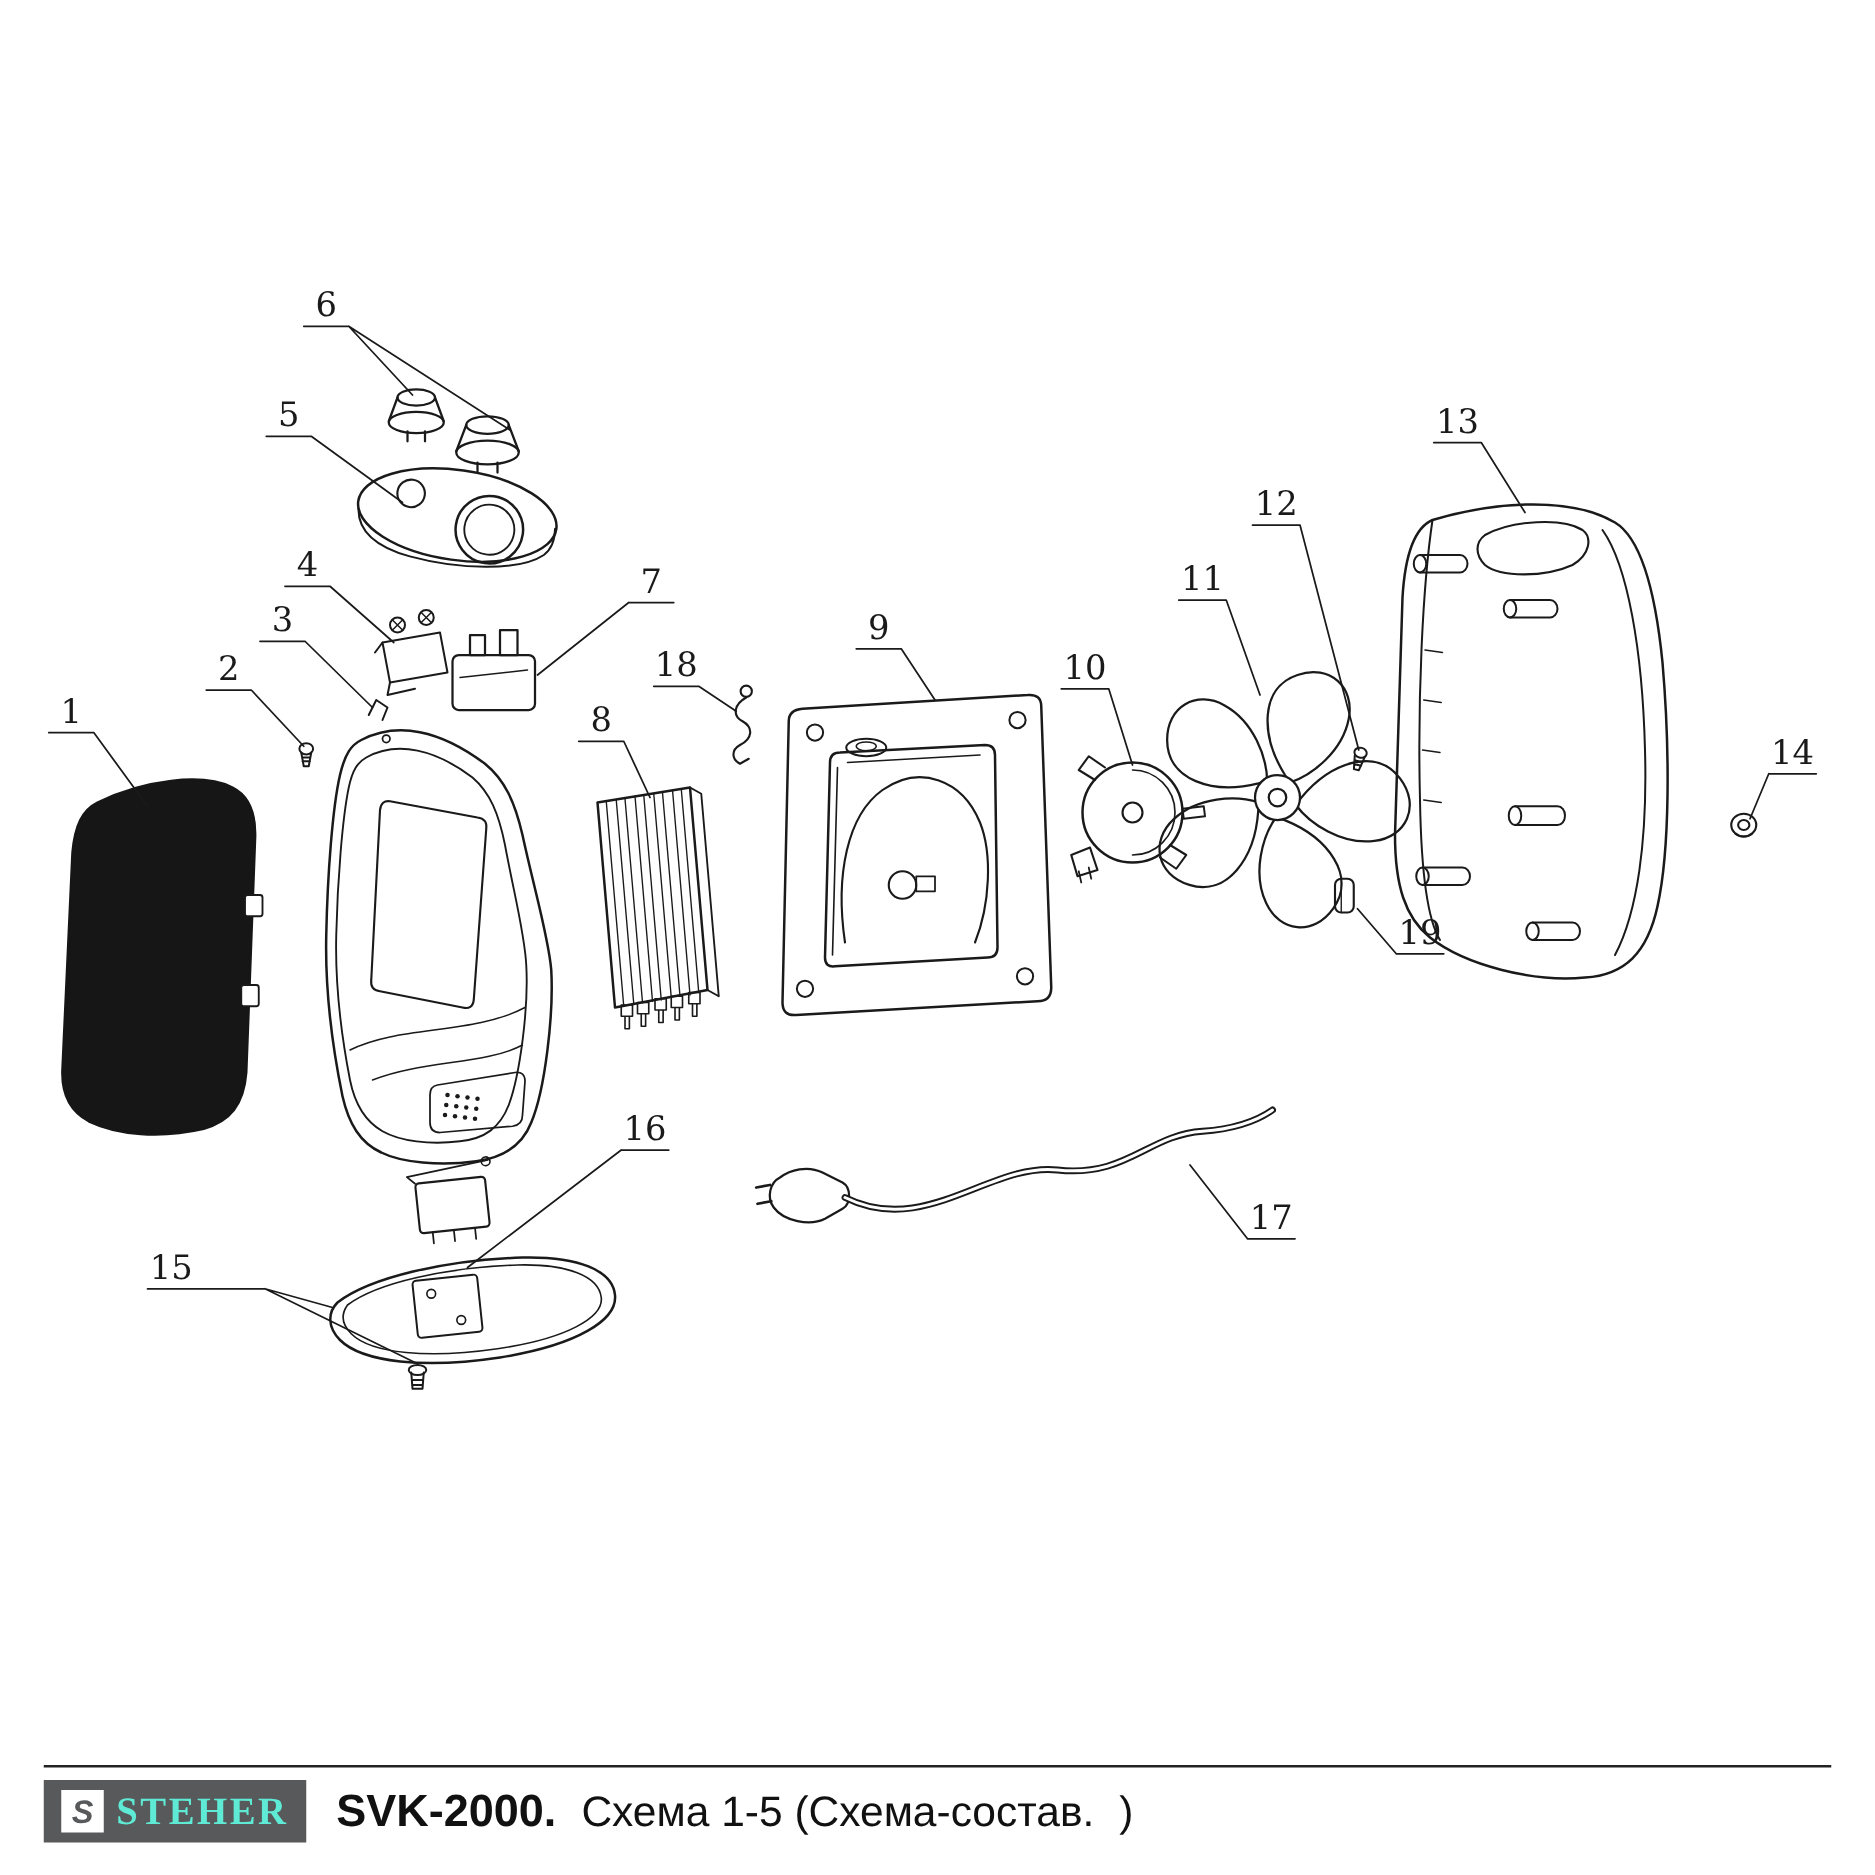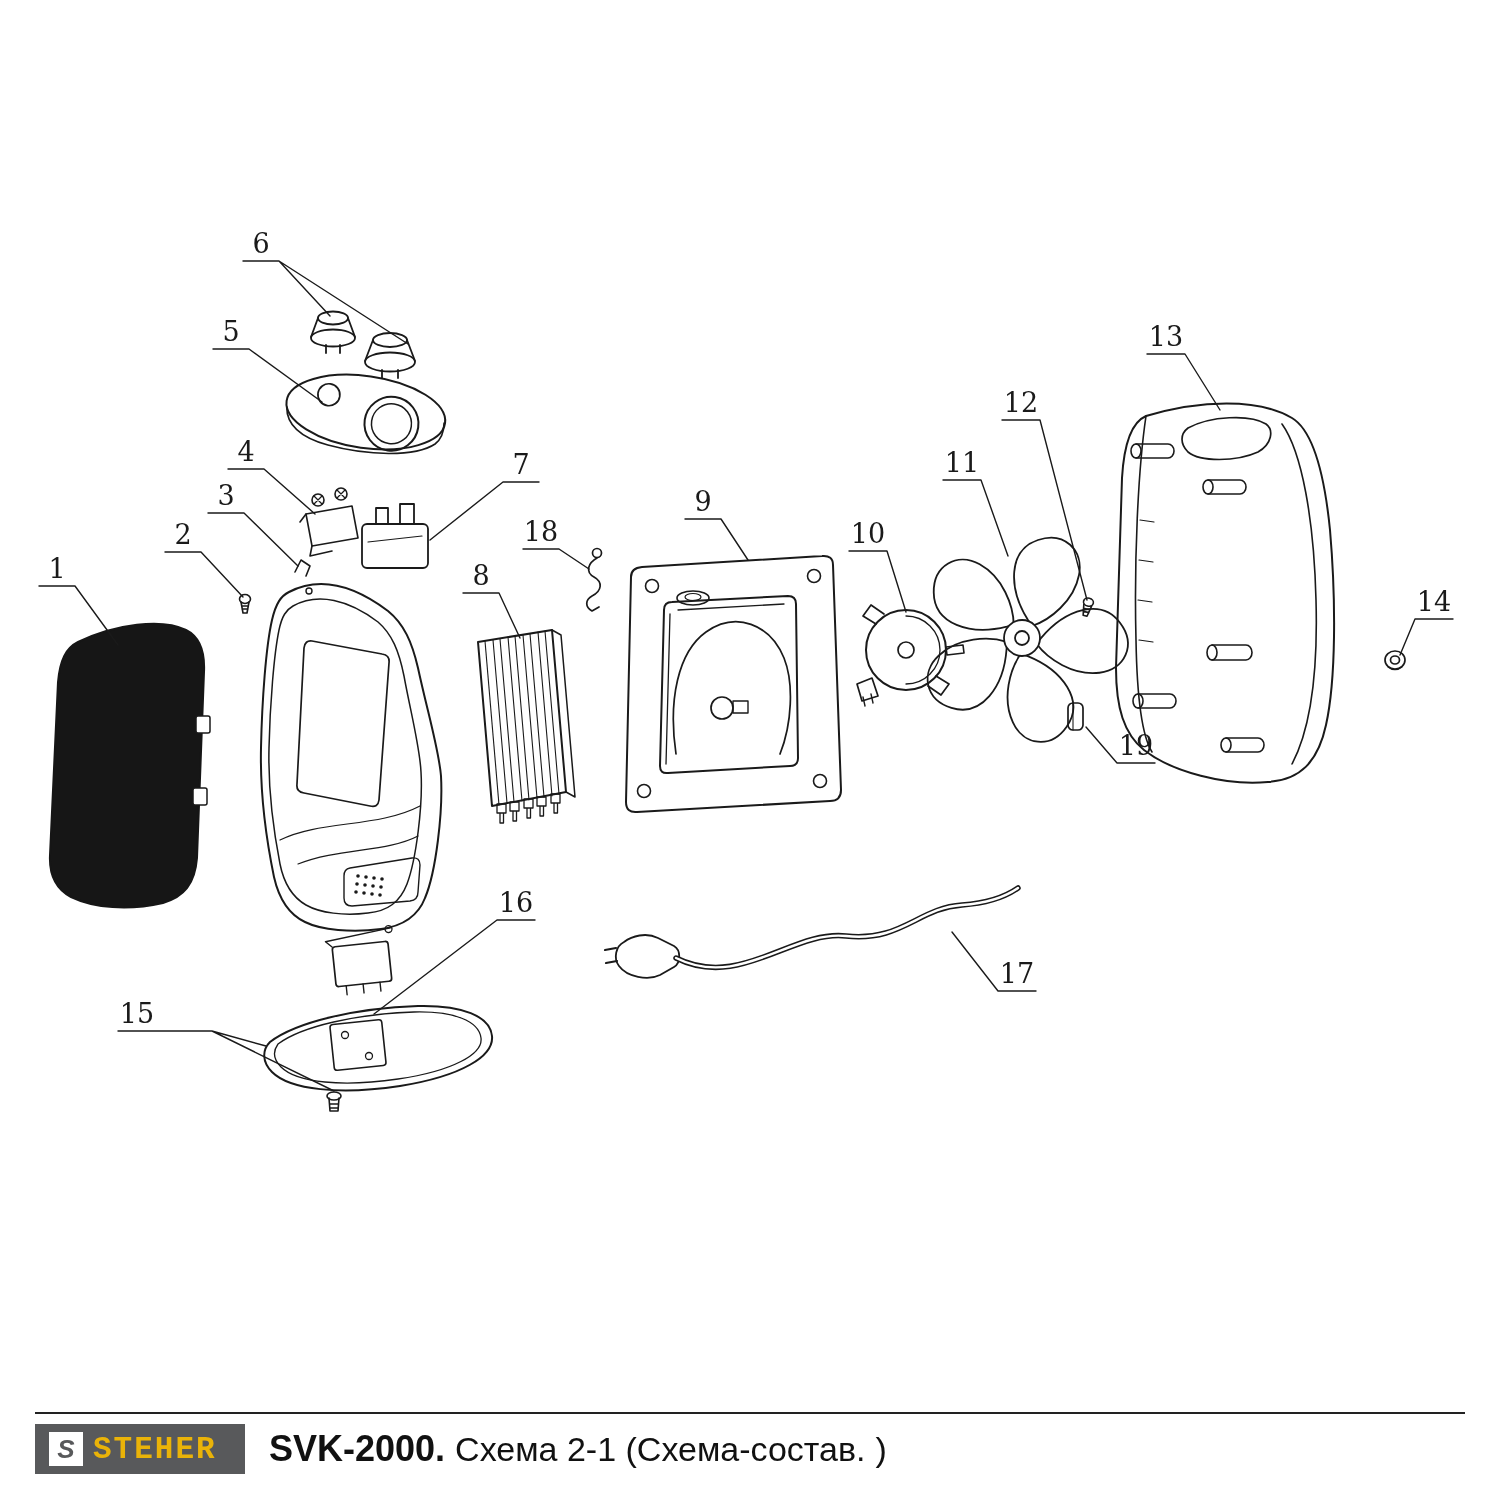--- a/index.html
+++ b/index.html
@@ -8,23 +8,23 @@
   svg{position:absolute;left:0;top:0;}
   .plbl{font-family:"DejaVu Serif",serif;font-size:27px;fill:#1a1a1a;}
   .footer{position:absolute;left:0;top:1412px;width:1500px;}
   .footer-rule{margin:0 35px;border-top:2px solid #222;height:0;}
   .footer-row{display:flex;align-items:center;margin:10px 35px 0 35px;gap:24px;}
   .logo{display:flex;align-items:center;gap:10px;background:#58595b;height:50px;
         padding:0 14px;min-width:182px;}
   .logo-icon{display:flex;align-items:center;justify-content:center;width:34px;height:34px;
         background:#fff;color:#58595b;font-weight:900;font-size:26px;
         font-family:"Liberation Sans",sans-serif;font-style:italic;}
-  .logo-text{color:#eab308;font-weight:800;font-size:31px;letter-spacing:2px;
-        font-family:Liberation Mono, monospace;}
-  .caption{display:flex;align-items:baseline;gap:10px;color:#111;white-space:nowrap;}
+  .logo-text{color:#5eead4;font-weight:800;font-size:31px;letter-spacing:2px;
+        font-family:Liberation Serif, serif;}
+  .caption{display:flex;align-items:baseline;gap:20px;color:#111;white-space:nowrap;}
   .cap-model{font-size:36px;font-weight:700;}
   .cap-scheme{font-size:34px;font-weight:400;}
   .cap-product{font-size:31px;font-weight:700;}
   .cap-close{font-size:34px;font-weight:400;}
 </style>
 </head>
 <body>
 
 <div class="page">
 
@@ -275,19 +275,19 @@
 
   <div class="footer">
     <div class="footer-rule"></div>
     <div class="footer-row">
       <div class="logo">
         <span class="logo-icon">S</span>
         <span class="logo-text">STEHER</span>
       </div>
       <div class="caption">
         <span class="cap-model">SVK-2000.</span>
-        <span class="cap-scheme">Схема 2-1 (Схема-состав.</span>
+        <span class="cap-scheme">Схема 1-5 (Схема-состав.</span>
         <span class="cap-close">)</span>
       </div>
     </div>
   </div>
 
 </div>
 
 </body></html>

